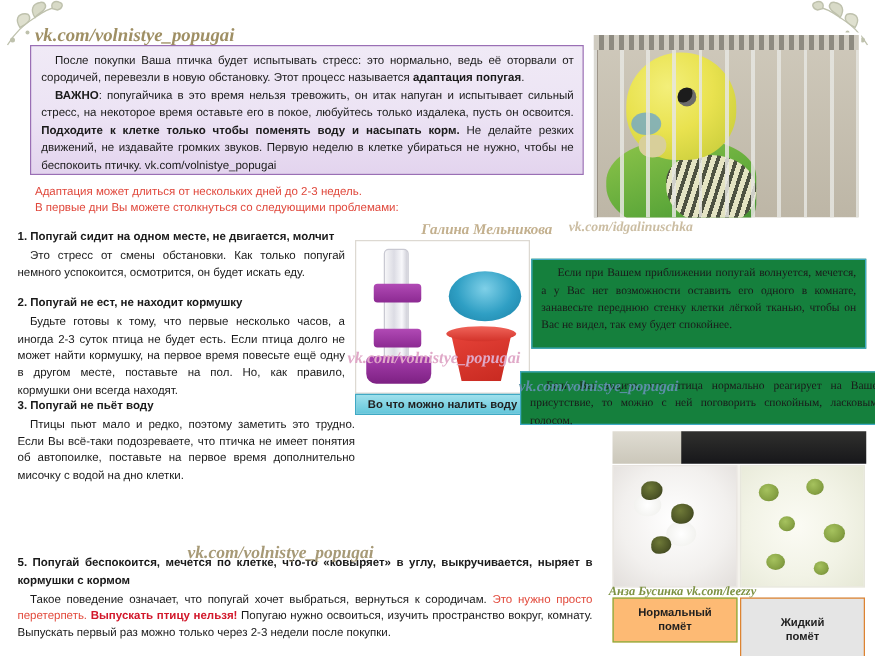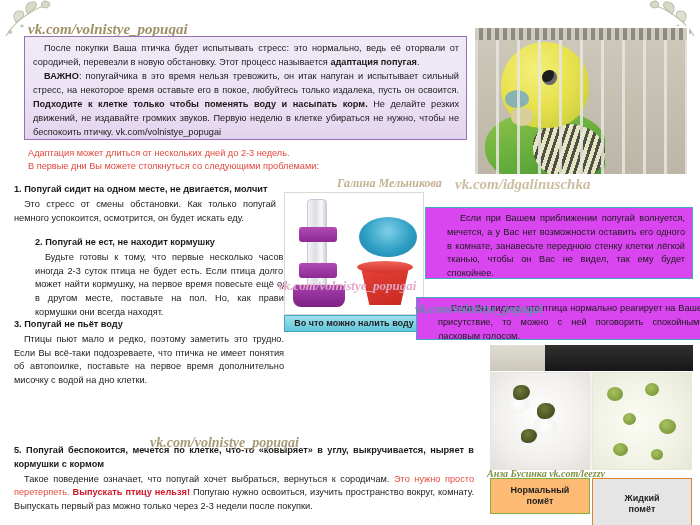--- a/index.html
+++ b/index.html
@@ -38,21 +38,21 @@
     position: absolute;
     font-family: "Liberation Serif", serif;
     font-weight: bold;
     font-style: italic;
     color: #b9a07a;
     white-space: nowrap;
     pointer-events: none;
   }
   .wm-top { left: 28px; top: 21px; font-size: 15px; color: #9a8a5c; opacity: .95; }
   .wm-mid { left: 337px; top: 176px; font-size: 12px; color: #c3b08e; }
-  .wm-mid2 { left: 455px; top: 176px; font-size: 15px; color: #cbbda2; }
+  .wm-mid2 { left: 455px; top: 176px; font-size: 11px; color: #cbbda2; }
   .wm-gray { left: 150px; top: 435px; font-size: 14px; color: #a79a77; }
   .wm-pink { left: 278px; top: 278px; font-size: 13px; color: #e0a9c8; }
   .wm-blue { left: 415px; top: 302px; font-size: 12px; color: #5d8fa8; }
   .wm-green { left: 487px; top: 468px; font-size: 10px; color: #7d9243; }
 
   
   .intro-box {
     position: absolute;
     left: 24px; top: 36px;
     width: 443px; height: 104px;
@@ -76,38 +76,39 @@
     line-height: 1.42;
     color: #e0483c;
   }
 
   
   .art { position: absolute; font-size: 9.2px; line-height: 1.5; text-align: justify; color: #1a1a1a; }
   .art h4 { margin: 0 0 1px 0; font-size: 9.2px; font-weight: bold; }
   .art p { margin: 0; text-indent: 10px; }
 
   #item1 { left: 14px; top: 183px; width: 262px; }
-  #item2 { left: 14px; top: 236px; width: 262px; margin-left: 21px; }
+  #item2 { left: 14px; top: 236px; width: 262px; }
   #item3 { left: 14px; top: 318px; width: 270px; }
   #item4 { left: 14px; top: 384px; width: 440px; }
   #item5 { left: 14px; top: 444px; width: 460px; }
 
   .hl-red { color: #e24a3c; }
   .hl-red-b { color: #d2182b; font-weight: bold; }
 
   
   .teal-box {
     position: absolute;
     border: 1.2px solid #3fa9c4;
-    background: #d946ef;
-    padding: 4px 7px 4px 21px;
+    background: #15803d;
+    padding: 4px 7px 4px 7px;
     font-size: 9.2px;
     line-height: 1.5;
     text-align: justify;
     color: #1a1a1a;
+    font-family: Liberation Serif, serif;
   }
   .teal-box p { margin: 0; text-indent: 13px; }
   #teal1 { left: 425px; top: 207px; width: 268px; height: 72px; }
   #teal2 { left: 416px; top: 297px; width: 294px; height: 43px; }
 
   
   .photo { position: absolute; overflow: hidden; }
 
   
   #photo-budgie {

